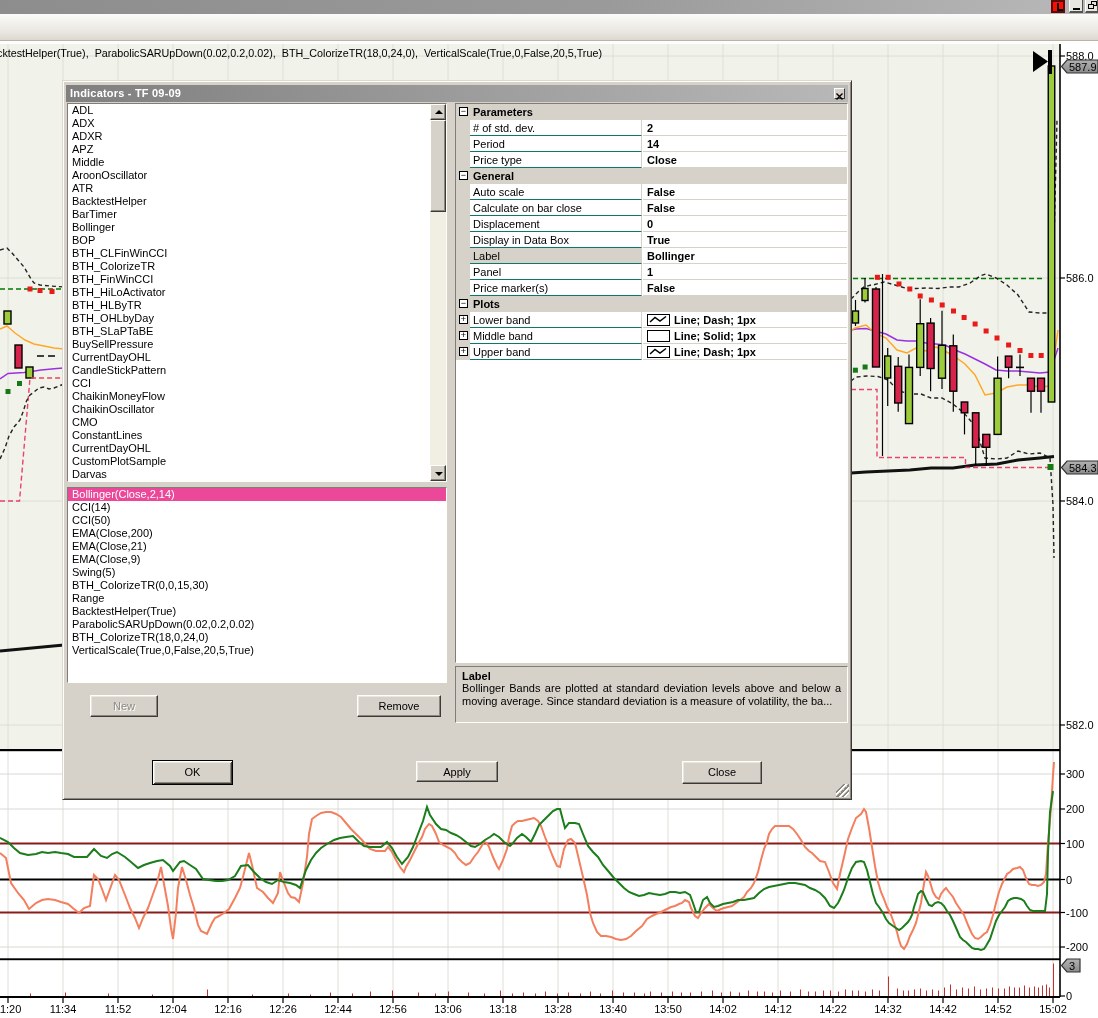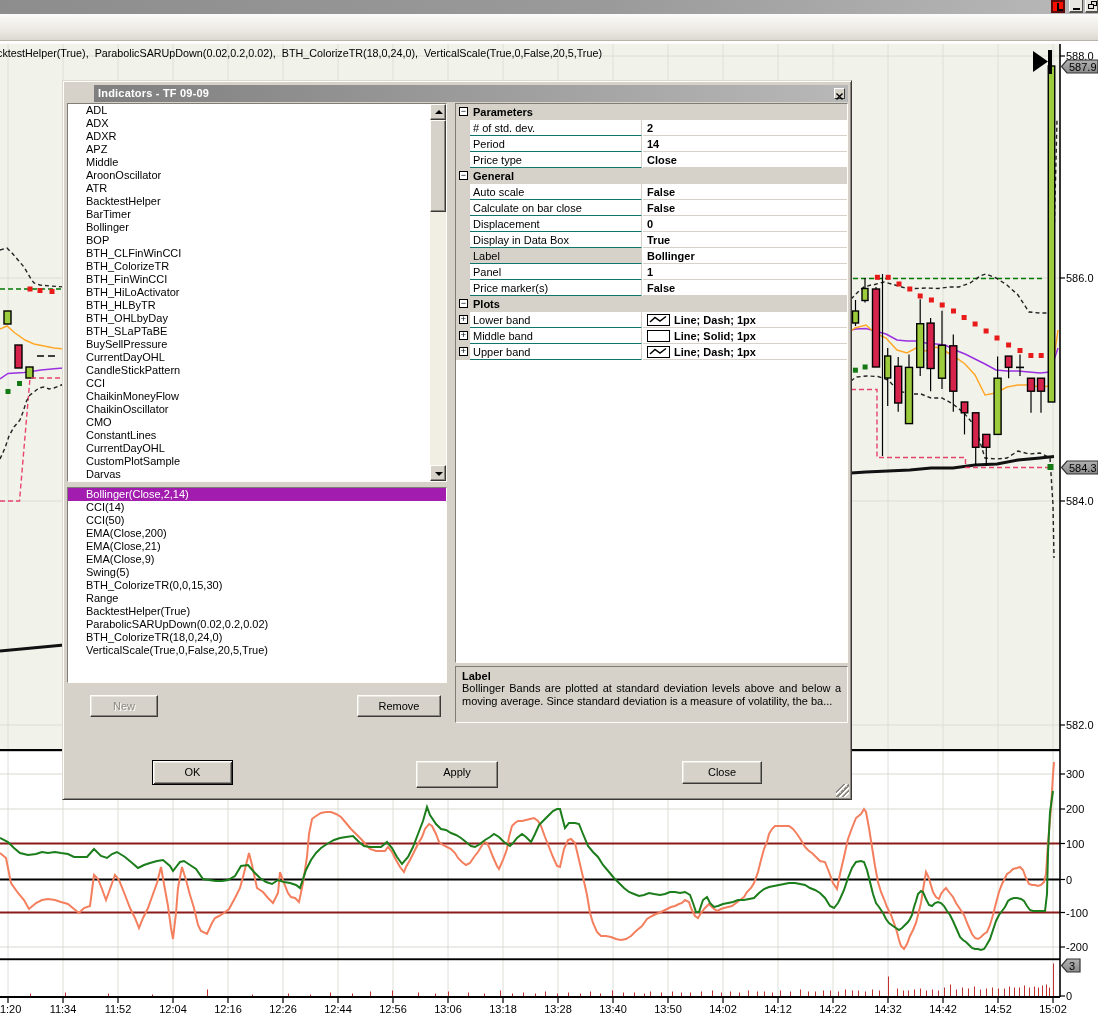--- a/index.html
+++ b/index.html
@@ -19,49 +19,49 @@
 #chartsvg { position:absolute; left:0; top:0; }
 
 
 #dlg { position:absolute; left:62px; top:80px; width:790px; height:720px; background:#d6d2c9;
   border-top:1px solid #dcd9d1; border-left:1px solid #dcd9d1;
   border-right:1px solid #3c3a36; border-bottom:1px solid #3c3a36;
   box-shadow: inset 1px 1px 0 #fffef9, inset -1px -1px 0 #8a8780;
   font-size:11px; }
 #dlgtitle { position:absolute; left:3px; top:4px; right:3px; height:17px;
   background:linear-gradient(90deg,#7f7f7f,#b8b8b8); color:#fff; font-weight:bold;
-  line-height:17px; padding-left:4px; letter-spacing:0.2px;margin-left:28px; }
+  line-height:17px; padding-left:4px; letter-spacing:0.2px; }
 #dlgclose { position:absolute; right:3px; top:3px; width:11px; height:11px; background:#d6d2c9;
   border-top:1px solid #fff; border-left:1px solid #fff; border-right:1px solid #3c3a36; border-bottom:1px solid #3c3a36; }
 .sunken { border-top:1.5px solid #807d76; border-left:1.5px solid #807d76;
   border-right:1.5px solid #fffef9; border-bottom:1.5px solid #fffef9; background:#fff; }
 #list1 { position:absolute; left:4px; top:22px; width:380px; height:379px; overflow:hidden; }
 #list2 { position:absolute; left:4px; top:405.5px; width:380px; height:196.5px; overflow:hidden; }
-.li { height:13px; line-height:13.2px; padding-left:18px; white-space:nowrap; color:#000; }
-.li.sel { background:#a21caf; color:#fff; }
+.li { height:13px; line-height:13.2px; padding-left:4px; white-space:nowrap; color:#000; }
+.li.sel { background:#ec4899; color:#fff; }
 
 #sbar { position:absolute; right:0px; top:0px; width:16px; height:100%;
   background:#f1efe3; }
 .sbtn { position:absolute; left:0; width:16px; height:16px; background:#d6d2c9;
   border-top:1px solid #fffef9; border-left:1px solid #fffef9; border-right:1px solid #3c3a36; border-bottom:1px solid #3c3a36;
   box-shadow: inset -1px -1px 0 #8a8780; }
 .arrow { position:absolute; left:4px; width:0; height:0; border-left:4px solid transparent; border-right:4px solid transparent; }
 #sthumb { position:absolute; left:0; top:16px; width:16px; height:92px; background:#d6d2c9;
   border-top:1px solid #fffef9; border-left:1px solid #fffef9; border-right:1px solid #3c3a36; border-bottom:1px solid #3c3a36;
   box-shadow: inset -1px -1px 0 #8a8780; }
 
 .btn { position:absolute; background:#d6d2c9; text-align:center; color:#000;
   border-top:1px solid #fffef9; border-left:1px solid #fffef9;
   border-right:1px solid #3c3a36; border-bottom:1px solid #3c3a36;
   box-shadow: inset -1px -1px 0 #8a8780, inset 1px 1px 0 #e9e7e2; }
 #bnew { left:27px; top:614px; width:68px; height:22px; line-height:21px; color:#8d8b85; text-shadow:1px 1px 0 #fff;text-align:center; }
 #bremove { left:294px; top:614px; width:84px; height:22px; line-height:21px; }
 #bok { left:89px; top:679px; width:81px; height:25px; line-height:23px; border:1px solid #000;
   box-shadow: inset 1px 1px 0 #fffef9, inset -1px -1px 0 #3c3a36, inset 2px 2px 0 #e9e7e2, inset -2px -2px 0 #8a8780; }
-#bapply { left:353px; top:680px; width:82px; height:27px; line-height:21px; }
+#bapply { left:353px; top:680px; width:82px; height:21px; line-height:21px; }
 #bclose { left:619px; top:680px; width:80px; height:23px; line-height:21px; }
 
 
 #pgrid { position:absolute; left:392px; top:22px; width:393px; height:560px; background:#fff;
   border:1px solid #807d76; border-right-color:#fffef9; border-bottom-color:#fffef9; overflow:hidden; }
 .prow { position:relative; height:16px; line-height:16px; white-space:nowrap; }
 .pmargin { position:absolute; left:0; top:0; width:14px; height:16px; background:#d6d2c9; }
 .prow.cat { background:#d6d2c9; }
 .pname { position:absolute; left:14px; top:0; width:172px; height:16px; padding-left:3px;
   border-bottom:1px solid #0f766e; border-right:1px solid #d6d2c9; overflow:hidden; }

